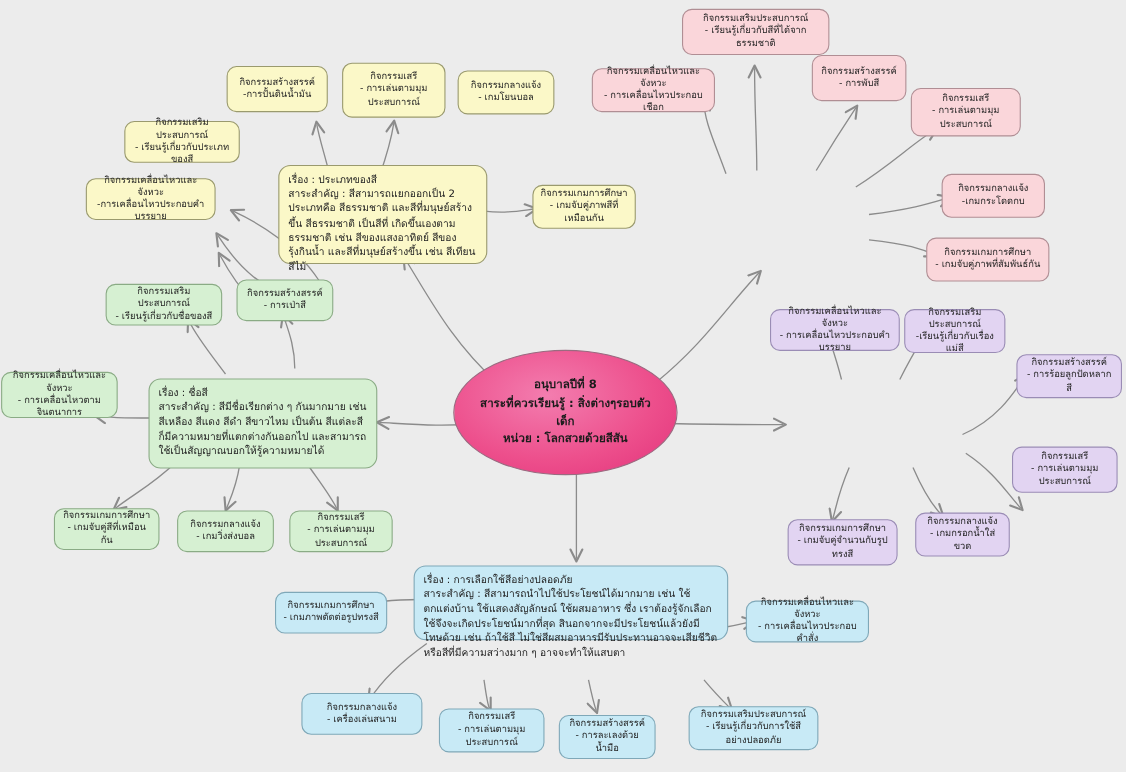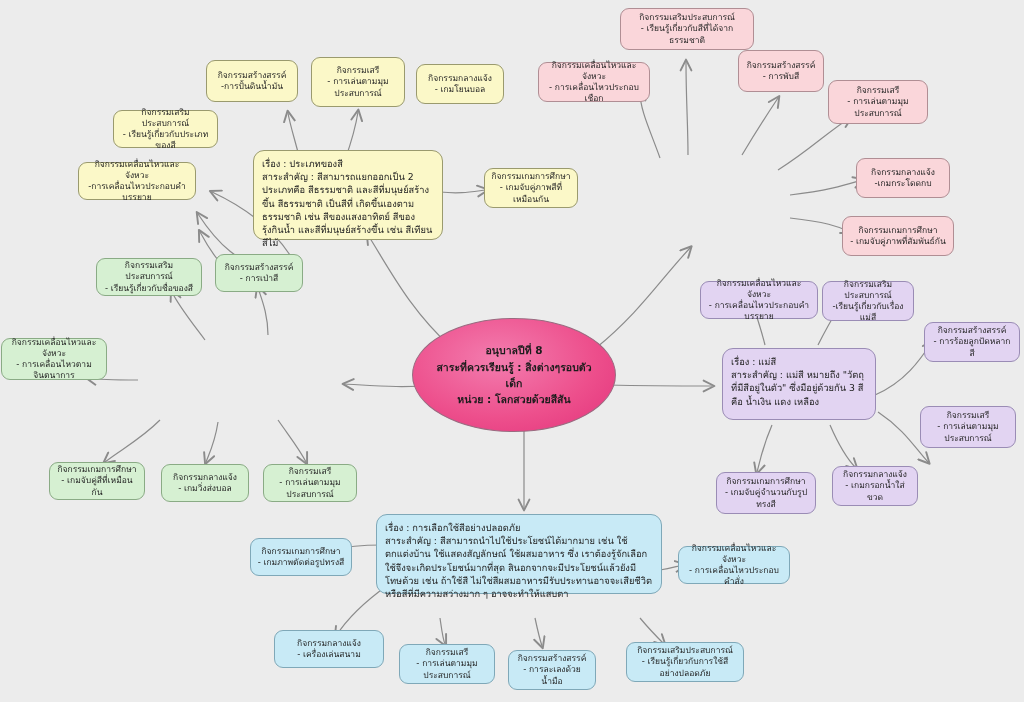--- a/index.html
+++ b/index.html
@@ -171,20 +171,24 @@
   </div>
   <div class="node c-pink" style="left:856px;top:158px;width:94px;height:40px;">
     <span class="txt">กิจกรรมกลางแจ้ง
 -เกมกระโดดกบ</span>
   </div>
   <div class="node c-pink" style="left:842px;top:216px;width:112px;height:40px;">
     <span class="txt">กิจกรรมเกมการศึกษา
 - เกมจับคู่ภาพที่สัมพันธ์กัน</span>
   </div>
 
+  <div class="node topic c-green" style="left:135px;top:344px;width:208px;height:82px;">
+    <span class="txt">เรื่อง :  ชื่อสี
+สาระสำคัญ : สีมีชื่อเรียกต่าง ๆ กันมากมาย เช่น สีเหลือง สีแดง สีดำ สีขาวไหม เป็นต้น สีแต่ละสีก็มีความหมายที่แตกต่างกันออกไป และสามารถใช้เป็นสัญญาณบอกให้รู้ความหมายได้</span>
+  </div>
   <div class="node c-green" style="left:96px;top:258px;width:106px;height:38px;">
     <span class="txt">กิจกรรมเสริมประสบการณ์
 - เรียนรู้เกี่ยวกับชื่อของสี</span>
   </div>
   <div class="node c-green" style="left:215px;top:254px;width:88px;height:38px;">
     <span class="txt">กิจกรรมสร้างสรรค์
 - การเป่าสี</span>
   </div>
   <div class="node c-green" style="left:1px;top:338px;width:106px;height:42px;">
     <span class="txt">กิจกรรมเคลื่อนไหวและจังหวะ
@@ -196,24 +200,20 @@
   </div>
   <div class="node c-green" style="left:161px;top:464px;width:88px;height:38px;">
     <span class="txt">กิจกรรมกลางแจ้ง
 - เกมวิ่งส่งบอล</span>
   </div>
   <div class="node c-green" style="left:263px;top:464px;width:94px;height:38px;">
     <span class="txt">กิจกรรมเสรี
 - การเล่นตามมุมประสบการณ์</span>
   </div>
 
-  <div class="node topic c-purple" style="left:722px;top:348px;width:154px;height:72px;">
-    <span class="txt">เรื่อง : แม่สี
-สาระสำคัญ : แม่สี หมายถึง "วัตถุที่มีสีอยู่ในตัว" ซึ่งมือยู่ด้วยกัน 3 สีคือ น้ำเงิน แดง เหลือง</span>
-  </div>
   <div class="node c-purple" style="left:700px;top:281px;width:118px;height:38px;">
     <span class="txt">กิจกรรมเคลื่อนไหวและจังหวะ
 - การเคลื่อนไหวประกอบคำบรรยาย</span>
   </div>
   <div class="node c-purple" style="left:822px;top:281px;width:92px;height:40px;">
     <span class="txt">กิจกรรมเสริมประสบการณ์
 -เรียนรู้เกี่ยวกับเรื่องแม่สี</span>
   </div>
   <div class="node c-purple" style="left:924px;top:322px;width:96px;height:40px;">
     <span class="txt">กิจกรรมสร้างสรรค์
@@ -225,21 +225,21 @@
   </div>
   <div class="node c-purple" style="left:716px;top:472px;width:100px;height:42px;">
     <span class="txt">กิจกรรมเกมการศึกษา
 - เกมจับคู่จำนวนกับรูปทรงสี</span>
   </div>
   <div class="node c-purple" style="left:832px;top:466px;width:86px;height:40px;">
     <span class="txt">กิจกรรมกลางแจ้ง
 - เกมกรอกน้ำใส่ขวด</span>
   </div>
 
-  <div class="node topic c-blue" style="left:376px;top:514px;width:286px;height:80px;">
+  <div class="node topic c-blue" style="left:376px;top:514px;width:286px;height:68px;">
     <span class="txt">เรื่อง : การเลือกใช้สีอย่างปลอดภัย
 สาระสำคัญ : สีสามารถนำไปใช้ประโยชน์ได้มากมาย เช่น ใช้ตกแต่งบ้าน ใช้แสดงสัญลักษณ์ ใช้ผสมอาหาร ซึ่ง เราต้องรู้จักเลือกใช้จึงจะเกิดประโยชน์มากที่สุด สินอกจากจะมีประโยชน์แล้วยังมีโทษด้วย เช่น ถ้าใช้สี ไม่ใช่สีผสมอาหารมีรับประทานอาจจะเสียชีวิต หรือสีที่มีความสว่างมาก ๆ อาจจะทำให้แสบตา</span>
   </div>
   <div class="node c-blue" style="left:250px;top:538px;width:102px;height:38px;">
     <span class="txt">กิจกรรมเกมการศึกษา
 - เกมภาพตัดต่อรูปทรงสี</span>
   </div>
   <div class="node c-blue" style="left:678px;top:546px;width:112px;height:38px;">
     <span class="txt">กิจกรรมเคลื่อนไหวและจังหวะ
 - การเคลื่อนไหวประกอบคำสั่ง</span>

